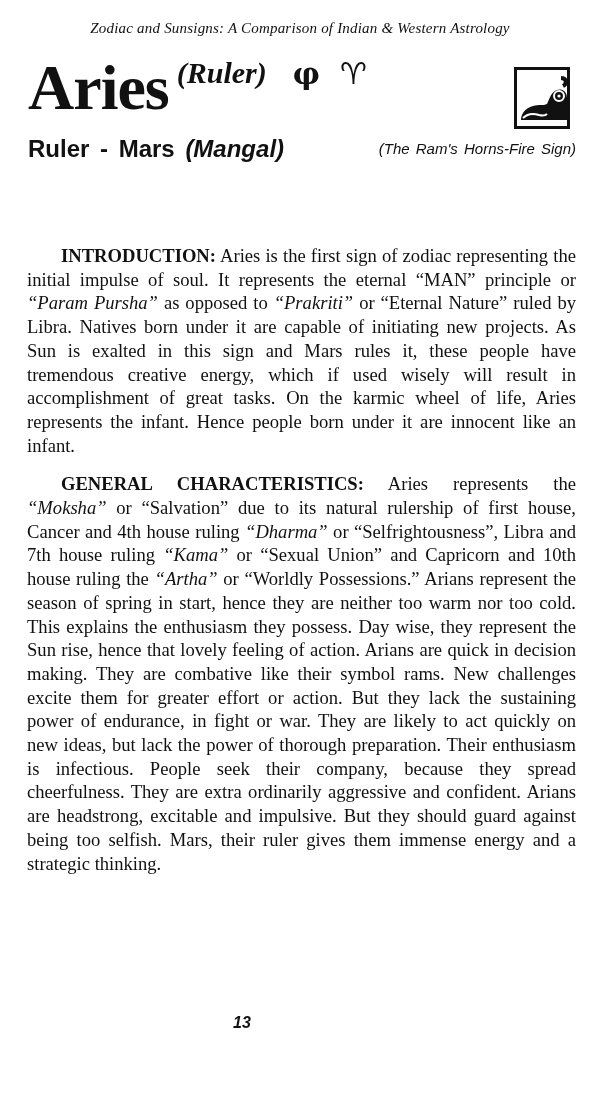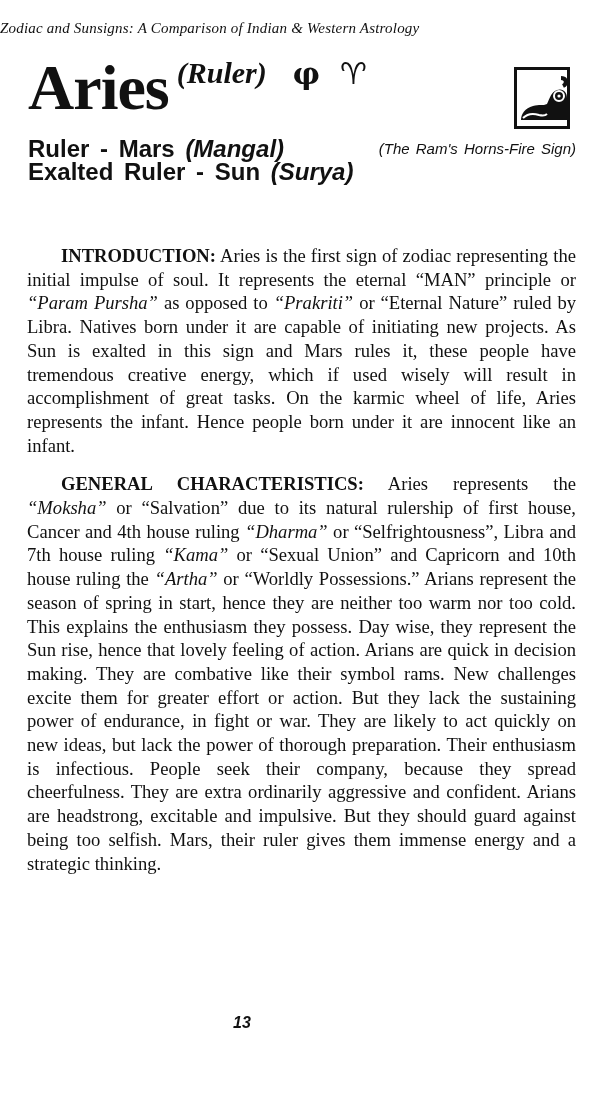--- a/index.html
+++ b/index.html
@@ -13,21 +13,21 @@
     position: relative;
     overflow: hidden;
     color: #111111;
     font-family: "Liberation Serif", serif;
   }
   .running-head {
     position: absolute;
     top: 20px;
     left: 0;
     width: 600px;
-    text-align: left;
+    text-align: center;
     font-style: italic;
     font-size: 15px;
     letter-spacing: 0.2px;
   }
   .title-row {
     position: absolute;
     top: 56px;
     left: 28px;
     height: 80px;
     display: flex;
@@ -129,23 +129,20 @@
     <circle cx="42" cy="26" r="5" fill="none" stroke="#fff" stroke-width="2"></circle>
     <circle cx="42" cy="26" r="1.6" fill="#fff"></circle>
     <path d="M44 8 C50 8 50 14 46 16" stroke="#111" stroke-width="4" fill="none"></path>
   </svg>
 </div>
 
 <div class="ruler-block">
   <div>
     <span>Ruler - Mars </span><i>(Mangal)</i>
   </div>
-  <div>
-    <span>Exalted Ruler - Sun </span><i>(Surya)</i>
-  </div>
 </div>
 
 <div class="fire-sign">(The Ram's Horns-Fire Sign)</div>
 
 <div class="body-text">
   <p><b>INTRODUCTION:</b><span> Aries is the first sign of zodiac representing the initial impulse of soul. It represents the eternal “MAN” principle or </span><i>“Param Pursha”</i><span> as opposed to </span><i>“Prakriti”</i><span> or “Eternal Nature” ruled by Libra. Natives born under it are capable of initiating new projects. As Sun is exalted in this sign and Mars rules it, these people have tremendous creative energy, which if used wisely will result in accomplishment of great tasks. On the karmic wheel of life, Aries represents the infant. Hence people born under it are innocent like an infant.</span></p>
 
 
   <p><b>GENERAL CHARACTERISTICS:</b><span> Aries represents the </span><i>“Moksha”</i><span> or “Salvation” due to its natural rulership of first house, Cancer and 4th house ruling </span><i>“Dharma”</i><span> or “Selfrightousness”, Libra and 7th house ruling </span><i>“Kama”</i><span> or “Sexual Union” and Capricorn and 10th house ruling the </span><i>“Artha”</i><span> or “Worldly Possessions.” Arians represent the season of spring in start, hence they are neither too warm nor too cold. This explains the enthusiasm they possess. Day wise, they represent the Sun rise, hence that lovely feeling of action. Arians are quick in decision making. They are combative like their symbol rams. New challenges excite them for greater effort or action. But they lack the sustaining power of endurance, in fight or war. They are likely to act quickly on new ideas, but lack the power of thorough preparation. Their enthusiasm is infectious. People seek their company, because they spread cheerfulness. They are extra ordinarily aggressive and confident. Arians are headstrong, excitable and impulsive. But they should guard against being too selfish. Mars, their ruler gives them immense energy and a strategic thinking.</span></p>
 </div>

